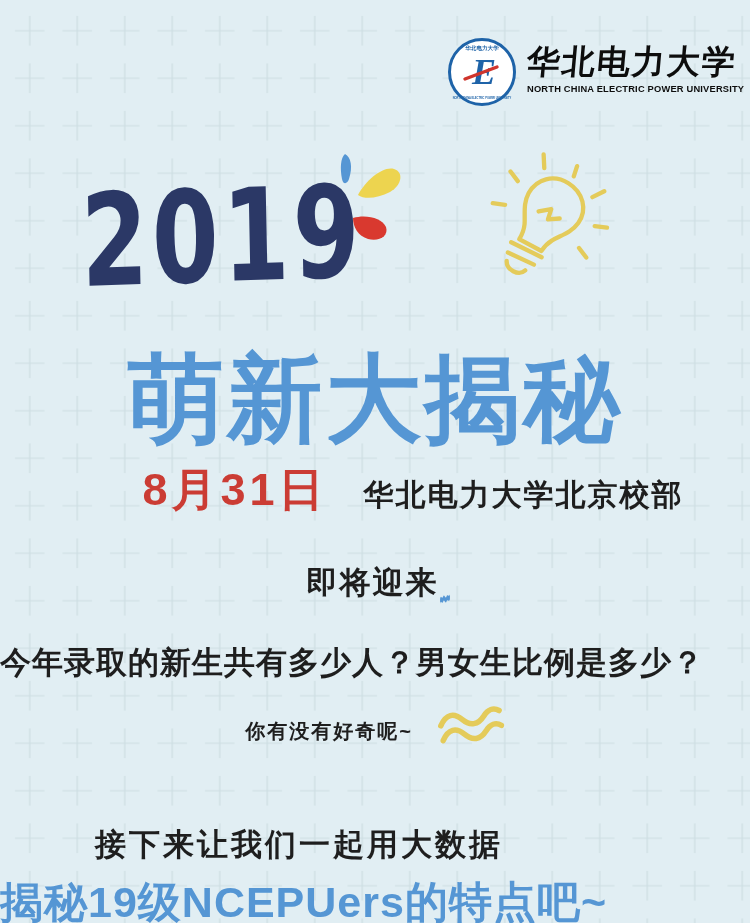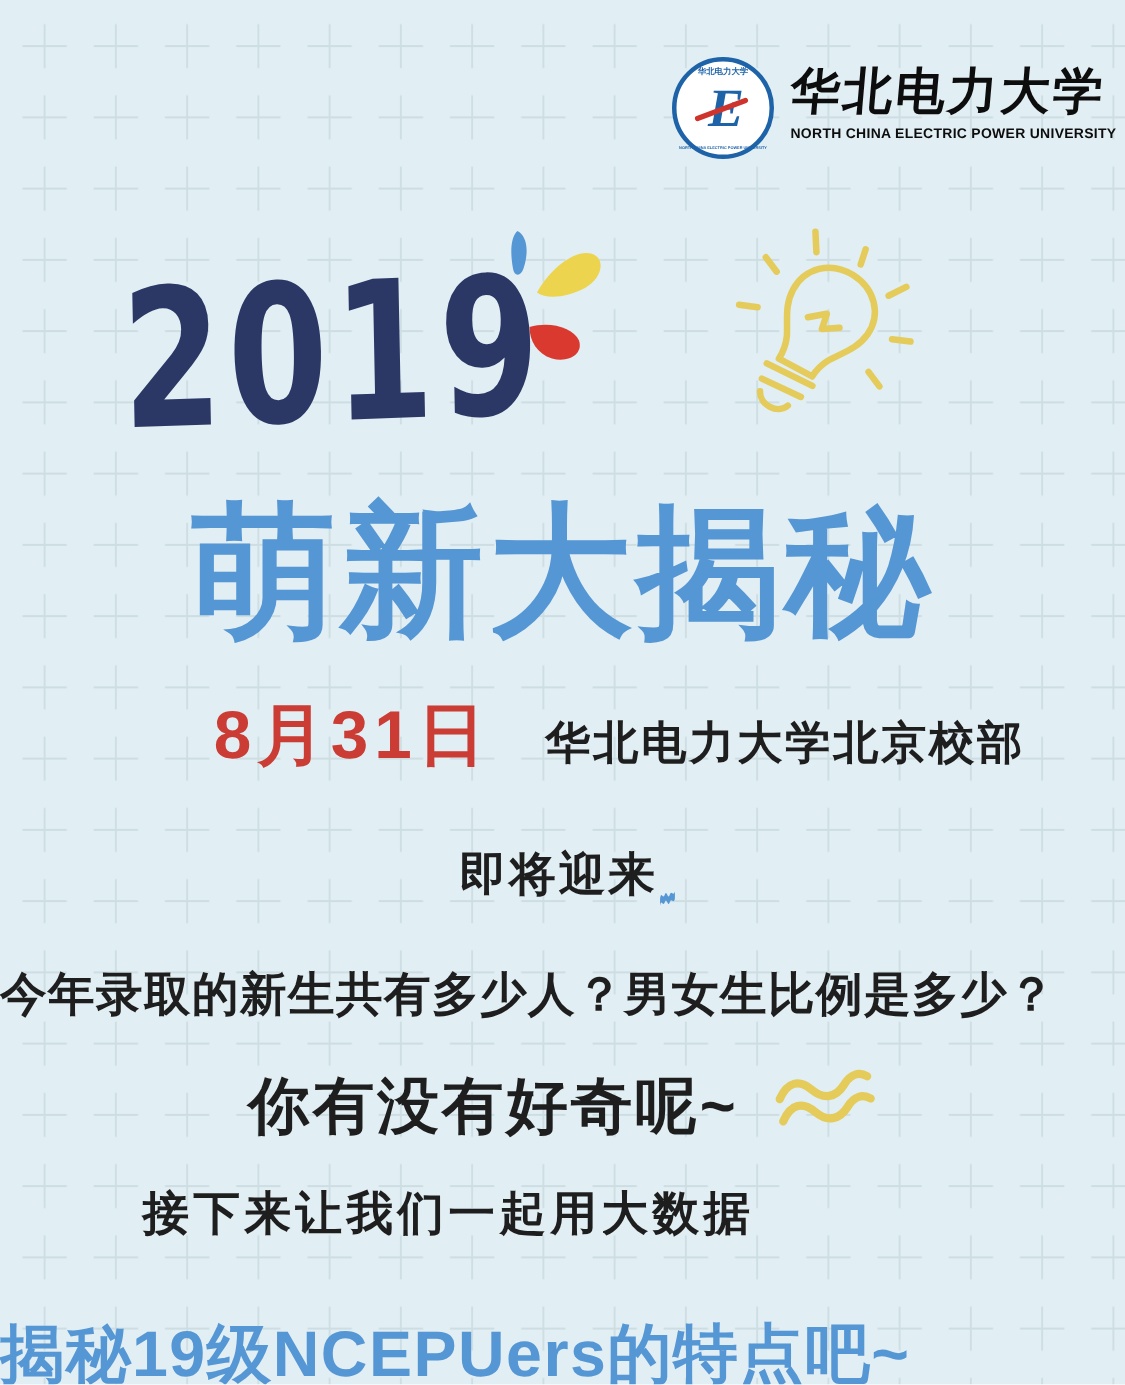--- a/index.html
+++ b/index.html
@@ -30,21 +30,21 @@
   .year{
     position:absolute; left:80px; top:178px; line-height:1;
     font-family:"DejaVu Sans","Liberation Sans",sans-serif;
     font-size:128px; font-weight:800; color:var(--navy); letter-spacing:5px;
     transform:scaleX(.75) rotate(-1.5deg); transform-origin:left top; white-space:nowrap;
   }
   .petals{position:absolute; left:328px; top:150px;}
   .bulb{position:absolute; left:468px; top:152px; transform:rotate(32deg);}
   .doodle{stroke:var(--yellow); stroke-width:5; fill:none; stroke-linecap:round; stroke-linejoin:round;}
   .title{
-    position:absolute; left:0; top:328px; width:750px; text-align:center;
+    position:absolute; left:0; top:345px; width:750px; text-align:center;
     font-size:96px; line-height:1.12; font-weight:700; color:var(--blue);
     letter-spacing:3px; white-space:nowrap;
   }
 
   
   .row{position:absolute; left:0; width:750px; display:flex; justify-content:center; align-items:baseline;}
   .center-text{position:absolute; left:0; width:598px; text-align:center; white-space:nowrap;}
   .hand{font-weight:700; letter-spacing:2px; color:var(--ink);}
 
   .date-row{top:460px; padding-left:38px;}
@@ -55,24 +55,24 @@
   .arrival-prefix{font-size:31px;}
   .arrival-highlight{
     position:relative; display:inline-block; margin-left:5px;
     font-size:37px; font-weight:700; color:var(--blue); letter-spacing:1px;
   }
   .hand-underline{position:absolute; left:-4px; bottom:-13px; width:calc(100% + 10px); height:14px;}
   .hand-underline path{stroke:var(--blue); stroke-width:5; fill:none; stroke-linecap:round;}
 
   .q1{top:642px; font-size:31px; letter-spacing:1px;}
   .q2-row{top:710px; align-items:center;}
-  .q2{font-size:41px;}
+  .q2{font-size:20px;}
   .squiggle{margin-left:26px; transform:rotate(-9deg) translateY(-4px);}
   .squiggle path{stroke-width:5.5;}
-  .lead{top:788px; font-size:31px; letter-spacing:3px;}
+  .lead{top:824px; font-size:31px; letter-spacing:3px;}
   .closing{top:850px; font-size:43px; font-weight:700; color:var(--blue); letter-spacing:1px;margin-top:24px;}
 
   .emblem-ring-text{fill:var(--logo_blue); font-weight:700;}
 </style>
 </head>
 <body>
 
 <div class="page">
 
   <svg class="grid-svg" width="750" height="923" aria-hidden="true">

